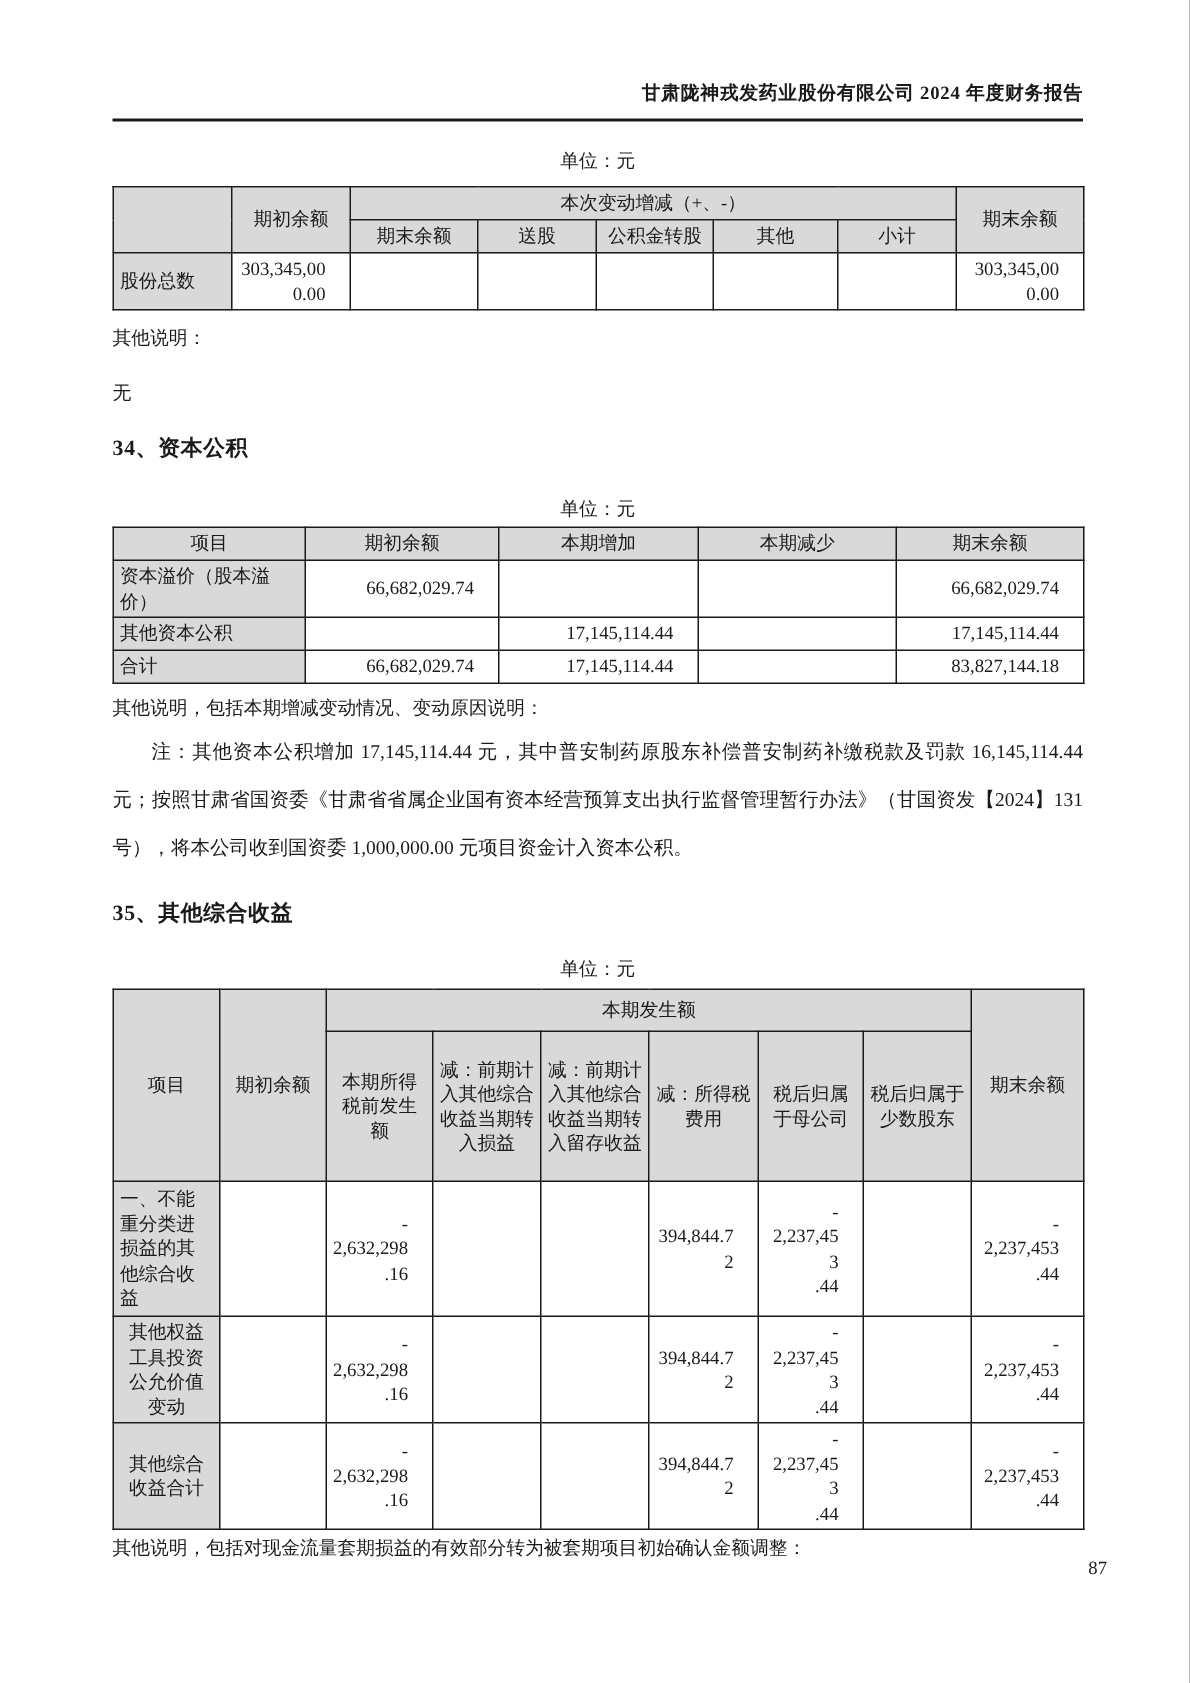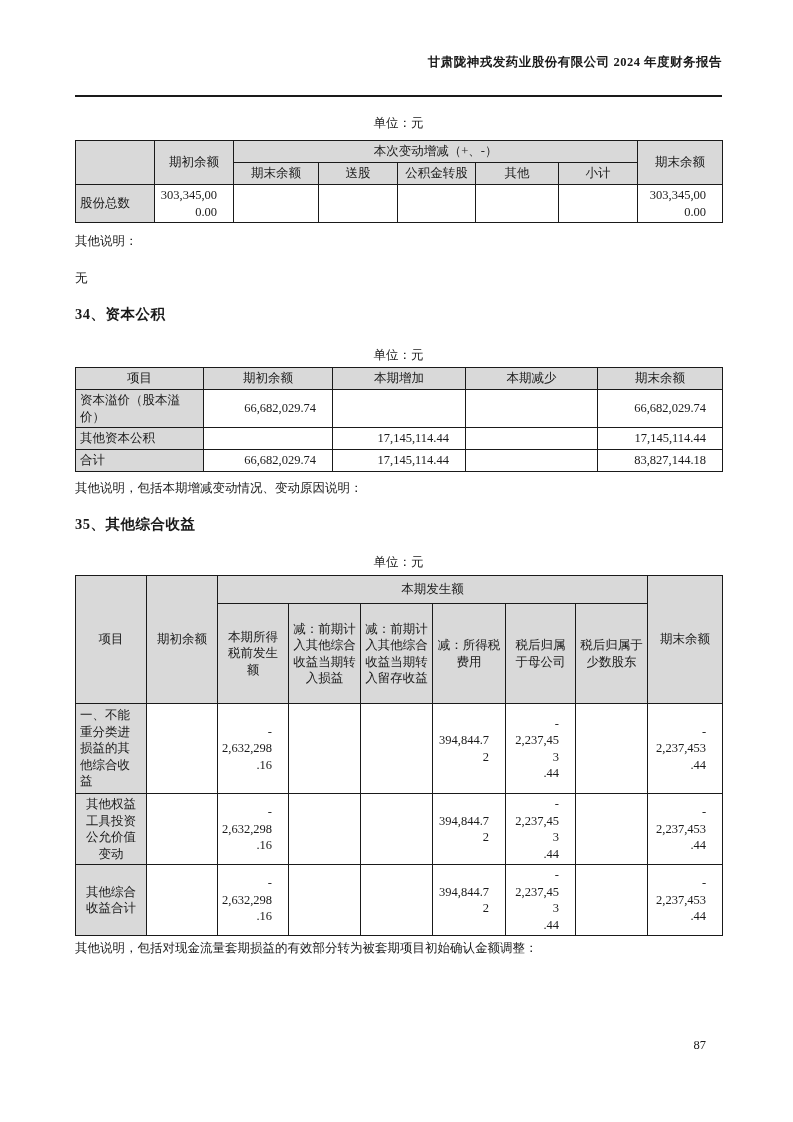--- a/index.html
+++ b/index.html
@@ -10,21 +10,21 @@
     box-sizing:border-box;
     padding:54px 71px 0 75px;
     font-family:"Liberation Serif","DejaVu Serif",serif;
     color:#1a1a1a;
     overflow:hidden;
   }
   .doc-header{
     text-align:right;
     font-size:12.5px;
     font-weight:bold;
-    padding-bottom:24px;
+    padding-bottom:8px;
     border-bottom:2px solid #1a1a1a;
     letter-spacing:0.5px;
   }
   h2.sec{
     font-size:14.5px;
     font-weight:bold;
     margin:18px 0 0 0;
     letter-spacing:0.5px;
   }
   .unit{
@@ -68,21 +68,21 @@
   #t34 td{height:22px;}
   #t35{margin-top:4px;}
   .unit-34{margin-top:23px;}
   .sec-34{margin-top:18px;}
   .unit-35{margin-top:20px;}
   .sec-35{margin-top:16px;}
   .note-34{margin-top:8px;}
   .note-35{margin-top:4px;font-size:12.5px;}
   .page-number{
     position:absolute;
-    right:87px;
+    right:55px;
     top:1038px;
     font-size:12.5px;
   }
 </style>
 </head>
 <body>
 
 <div class="page">
 
   <div class="doc-header">
@@ -171,20 +171,21 @@
       <td class="gray l">合计</td>
       <td class="num">66,682,029.74</td>
       <td class="num">17,145,114.44</td>
       <td class="num"></td>
       <td class="num">83,827,144.18</td>
     </tr>
   </tbody>
     </table>
 
   <div class="note note-34">其他说明，包括本期增减变动情况、变动原因说明：</div>
+  <p class="para">注：其他资本公积增加 17,145,114.44 元，其中普安制药原股东补偿普安制药补缴税款及罚款 16,145,114.44 元；按照甘肃省国资委《甘肃省省属企业国有资本经营预算支出执行监督管理暂行办法》（甘国资发【2024】131 号），将本公司收到国资委 1,000,000.00 元项目资金计入资本公积。</p>
 
   <h2 class="sec sec-35">35、其他综合收益</h2>
   <div class="unit unit-35">单位：元</div>
 
   <table id="t35">
     <colgroup>
       <col style="width:71px">
         <col style="width:71px">
         <col style="width:71px">
         <col style="width:72px">

